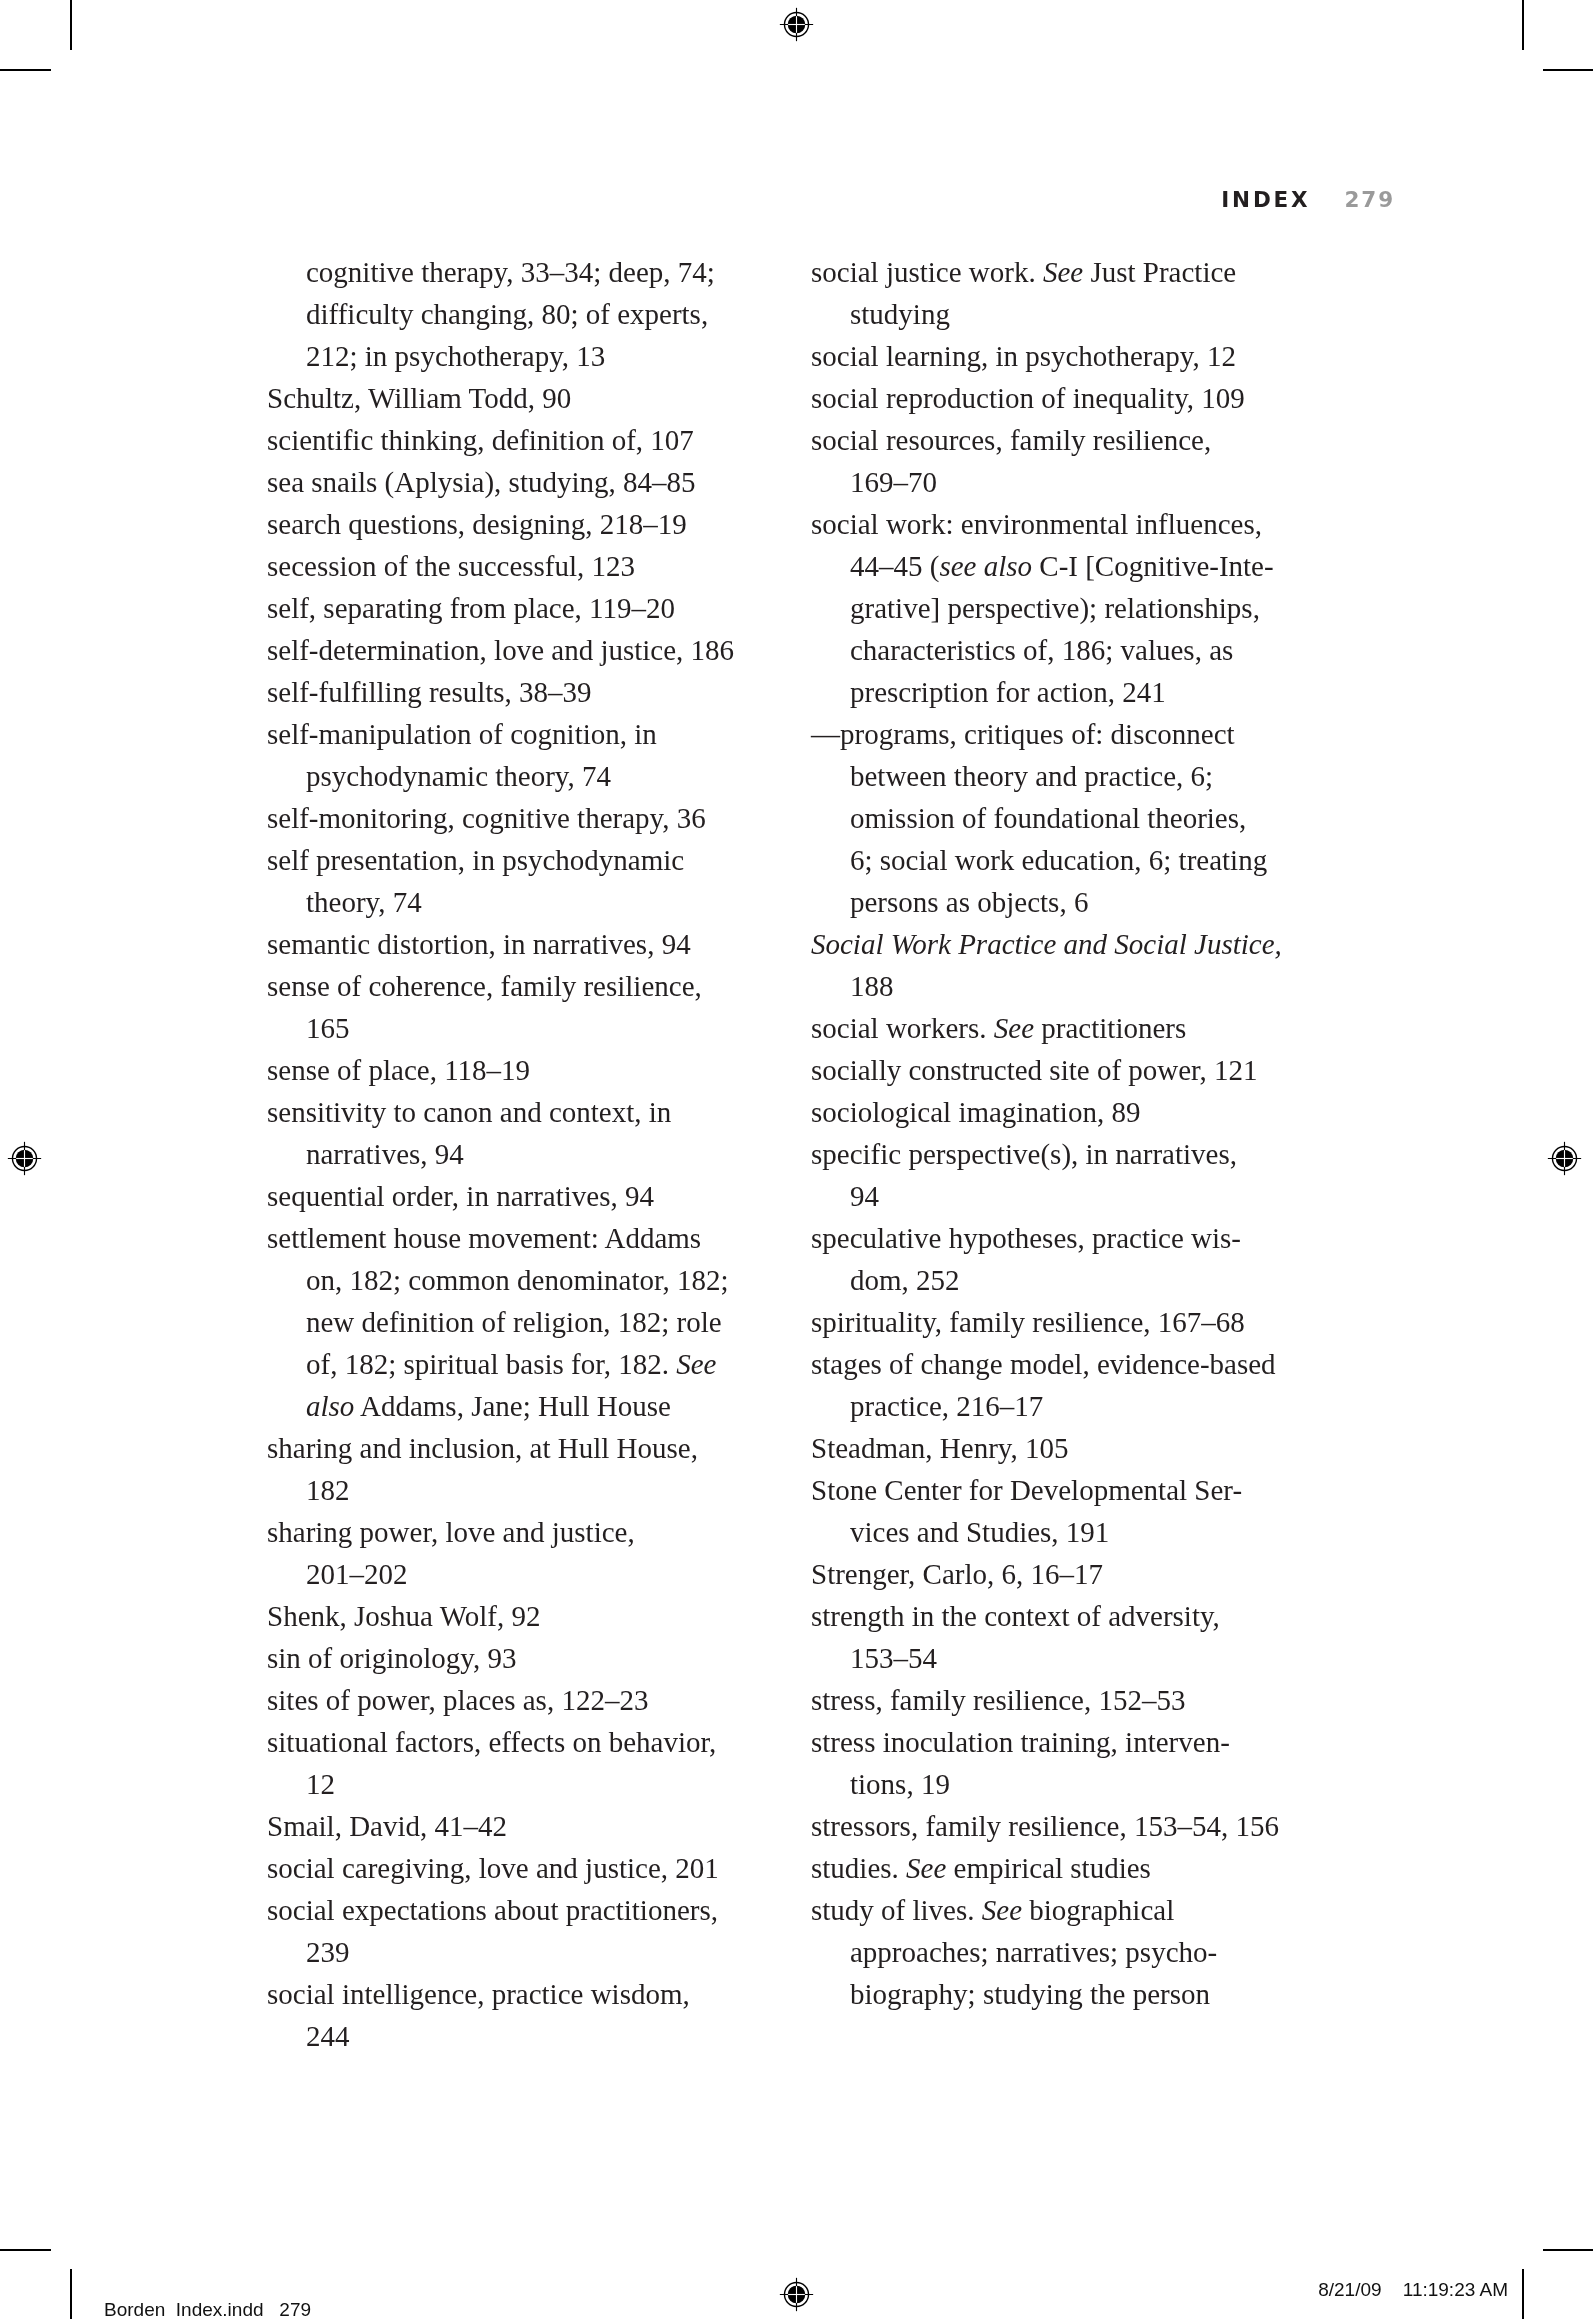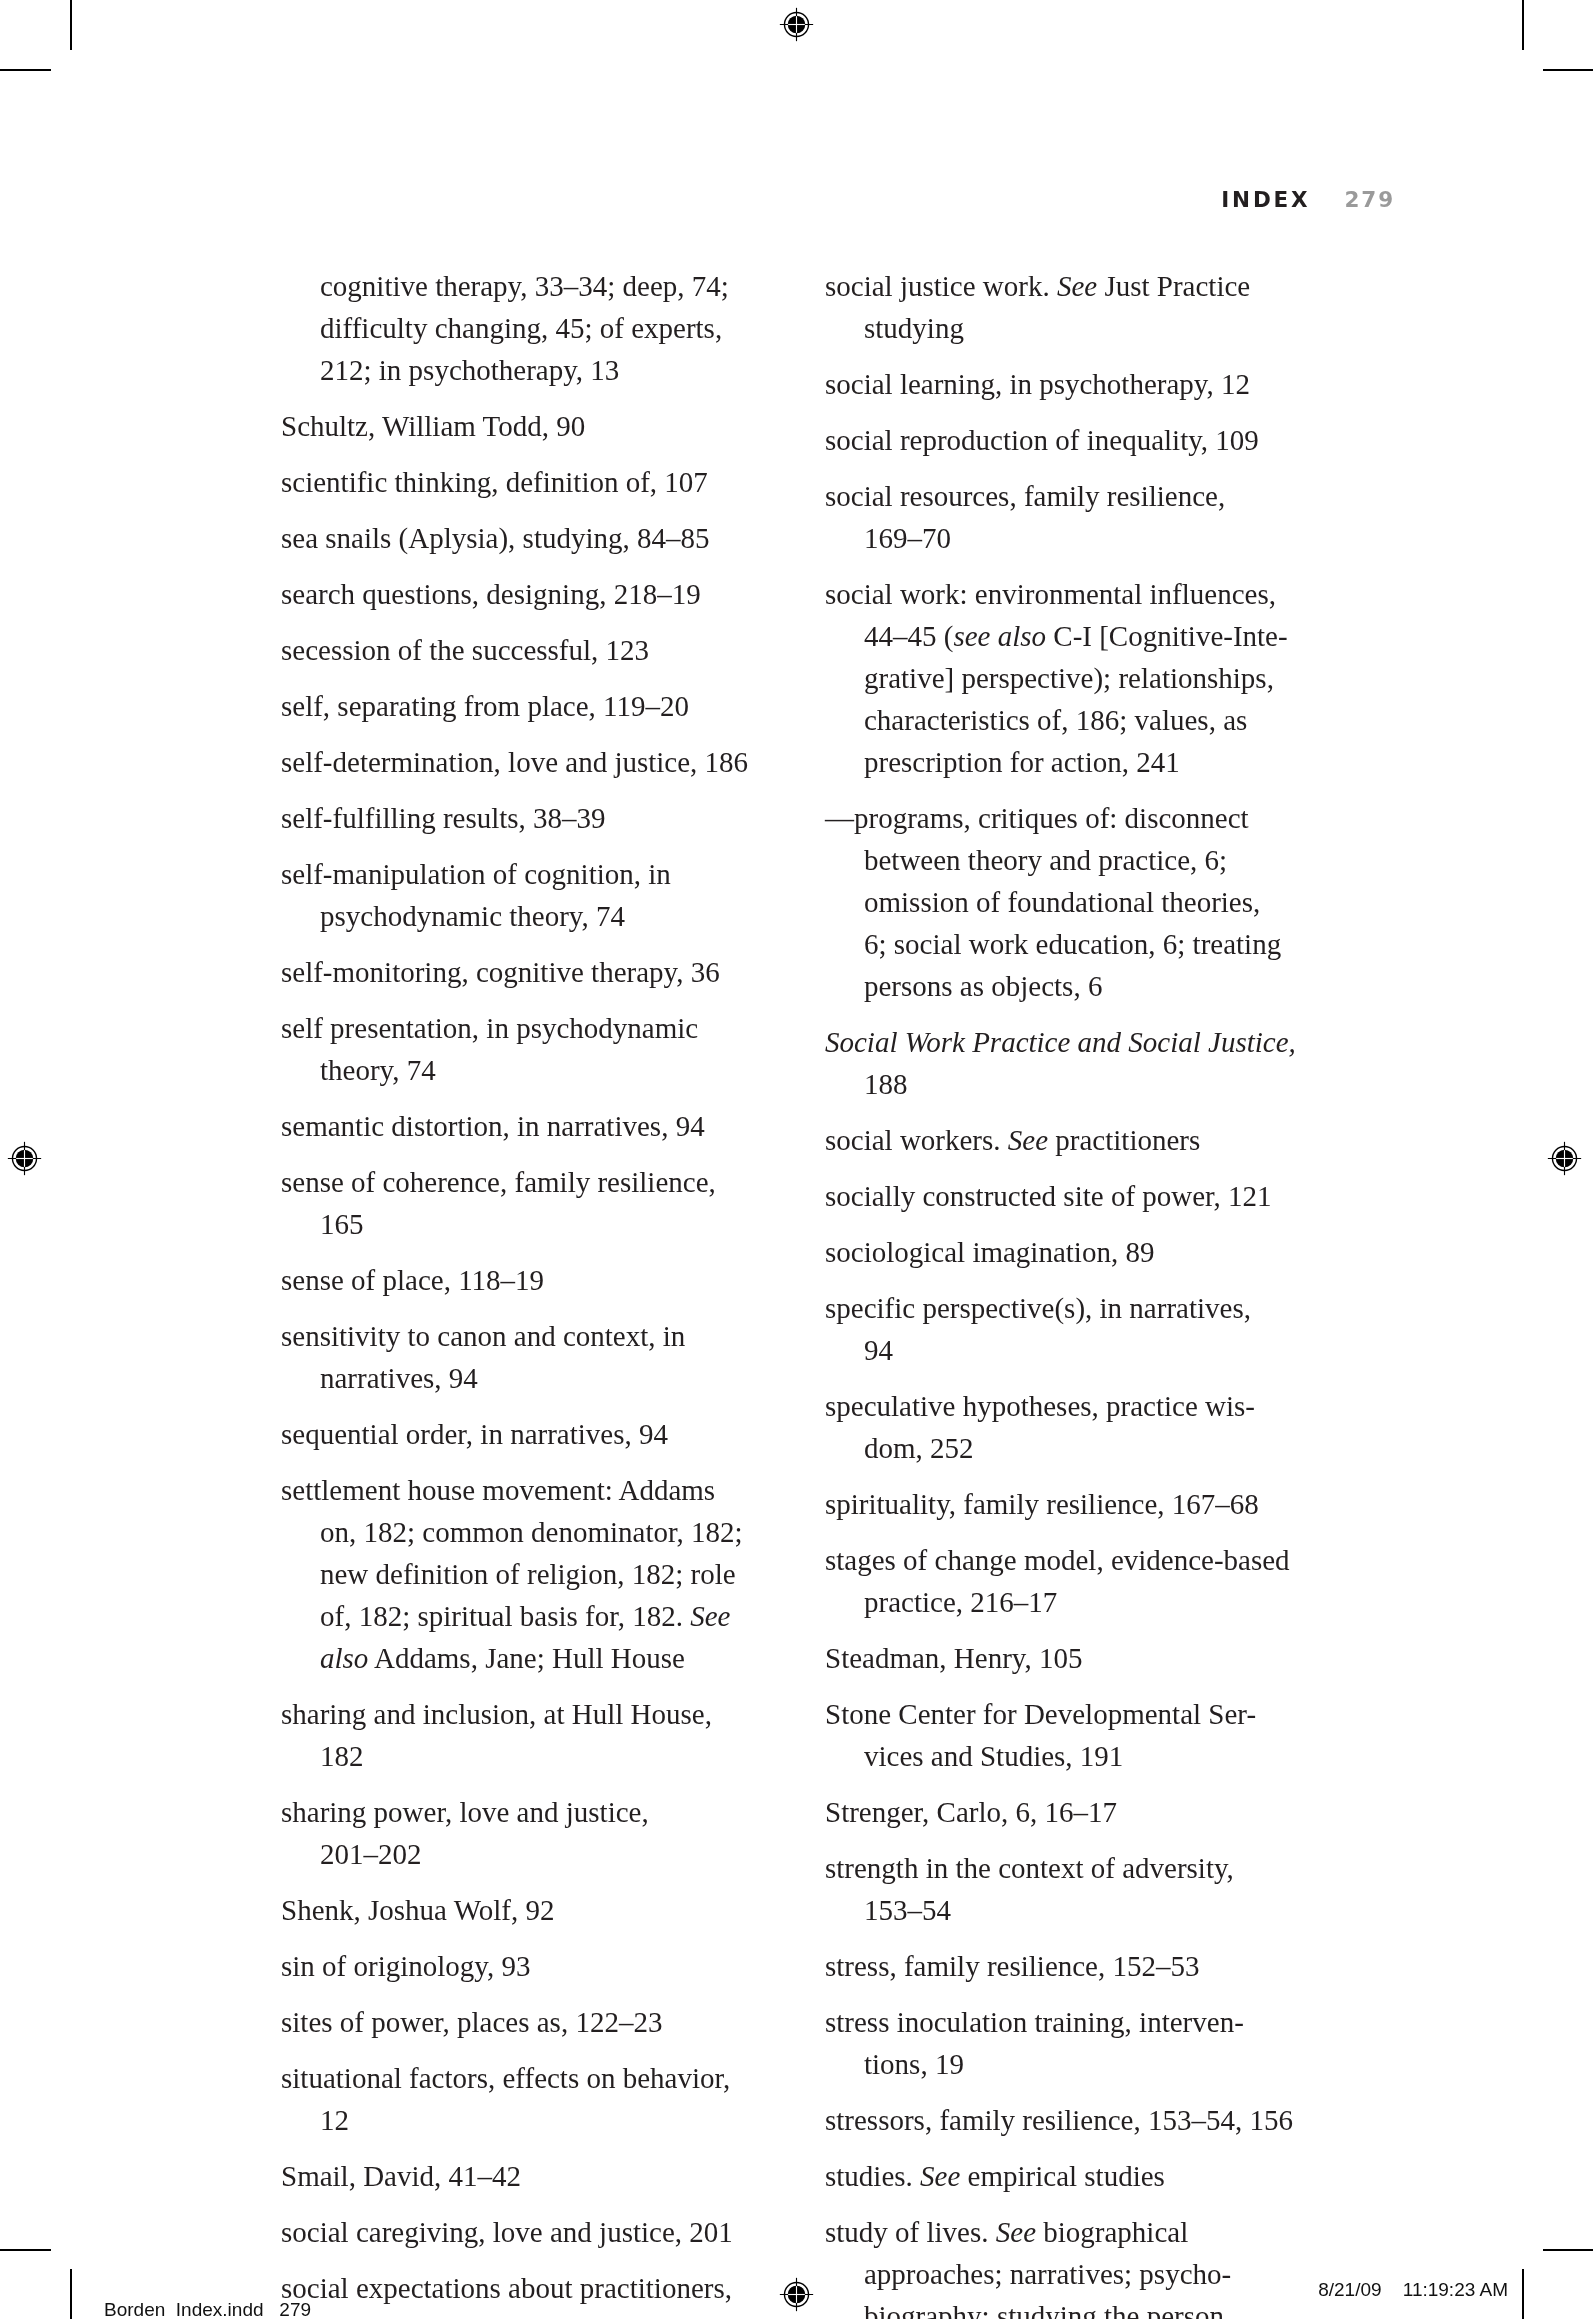--- a/index.html
+++ b/index.html
@@ -17,21 +17,21 @@
 
     
     .running-head { position: absolute; top: 187px; right: 199px; font-family: "DejaVu Sans", sans-serif; font-size: 21.5px; letter-spacing: 2.8px; display: flex; gap: 34px; }
     .rh-title { color: #231f20; font-weight: bold; }
     .rh-page { color: #9a9a9a; font-weight: bold; letter-spacing: 1.9px; }
 
     
     .column { position: absolute; top: 251px; font-family: "Liberation Serif", "DejaVu Serif", serif; font-size: 29px; line-height: 42px; color: #231f20; }
     .col-left { left: 267px; width: 525px; }
     .col-right { left: 811px; width: 525px; }
-    .entry { padding-left: 39px; text-indent: -39px; margin: 14px; white-space: normal; }
+    .entry { padding-left: 39px; text-indent: -39px; margin: 0; white-space: normal; }
     .entry.cont { padding-left: 39px; text-indent: 0; }
     .entry .line { display: block; }
     .it { font-style: italic; }
 
     
     .slug { position: absolute; top: 2279px; font-family: "Liberation Sans", sans-serif; font-size: 19px; color: #111; }
     .slug-left { left: 104px; margin-top: 20px; }
     .slug-right { right: 86px; }
   </style>
 </head>
@@ -90,21 +90,21 @@
   </div>
 
   <div class="running-head">
     <span class="rh-title">INDEX</span>
     <span class="rh-page">279</span>
   </div>
 
   <div class="column col-left">
     <p class="entry cont">
       <span class="line">cognitive therapy, 33–34; deep, 74;</span>
-      <span class="line">difficulty changing, 45; of experts,</span>
+      <span class="line">difficulty changing, 80; of experts,</span>
       <span class="line">212; in psychotherapy, 13</span>
     </p>
     <p class="entry">
         <span class="line">Schultz, William Todd, 90</span>
       </p>
     <p class="entry">
         <span class="line">scientific thinking, definition of, 107</span>
       </p>
     <p class="entry">
         <span class="line">sea snails (Aplysia), studying, 84–85</span>

